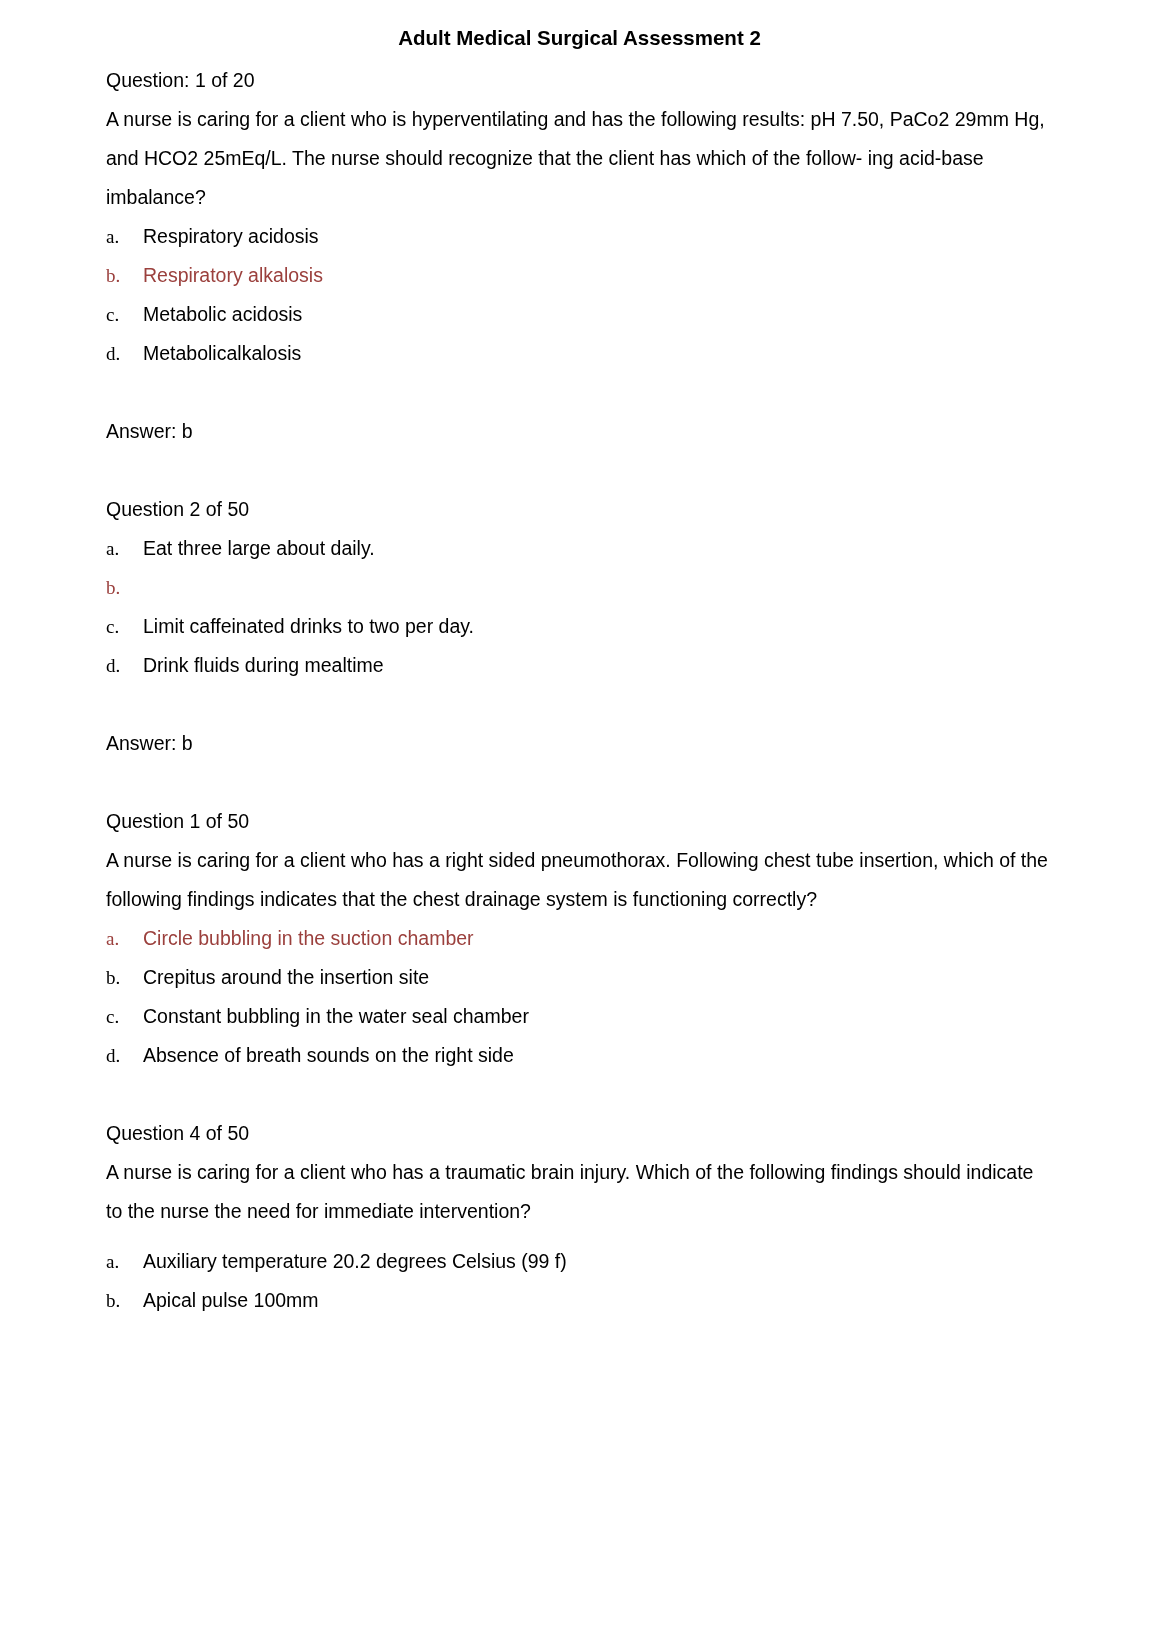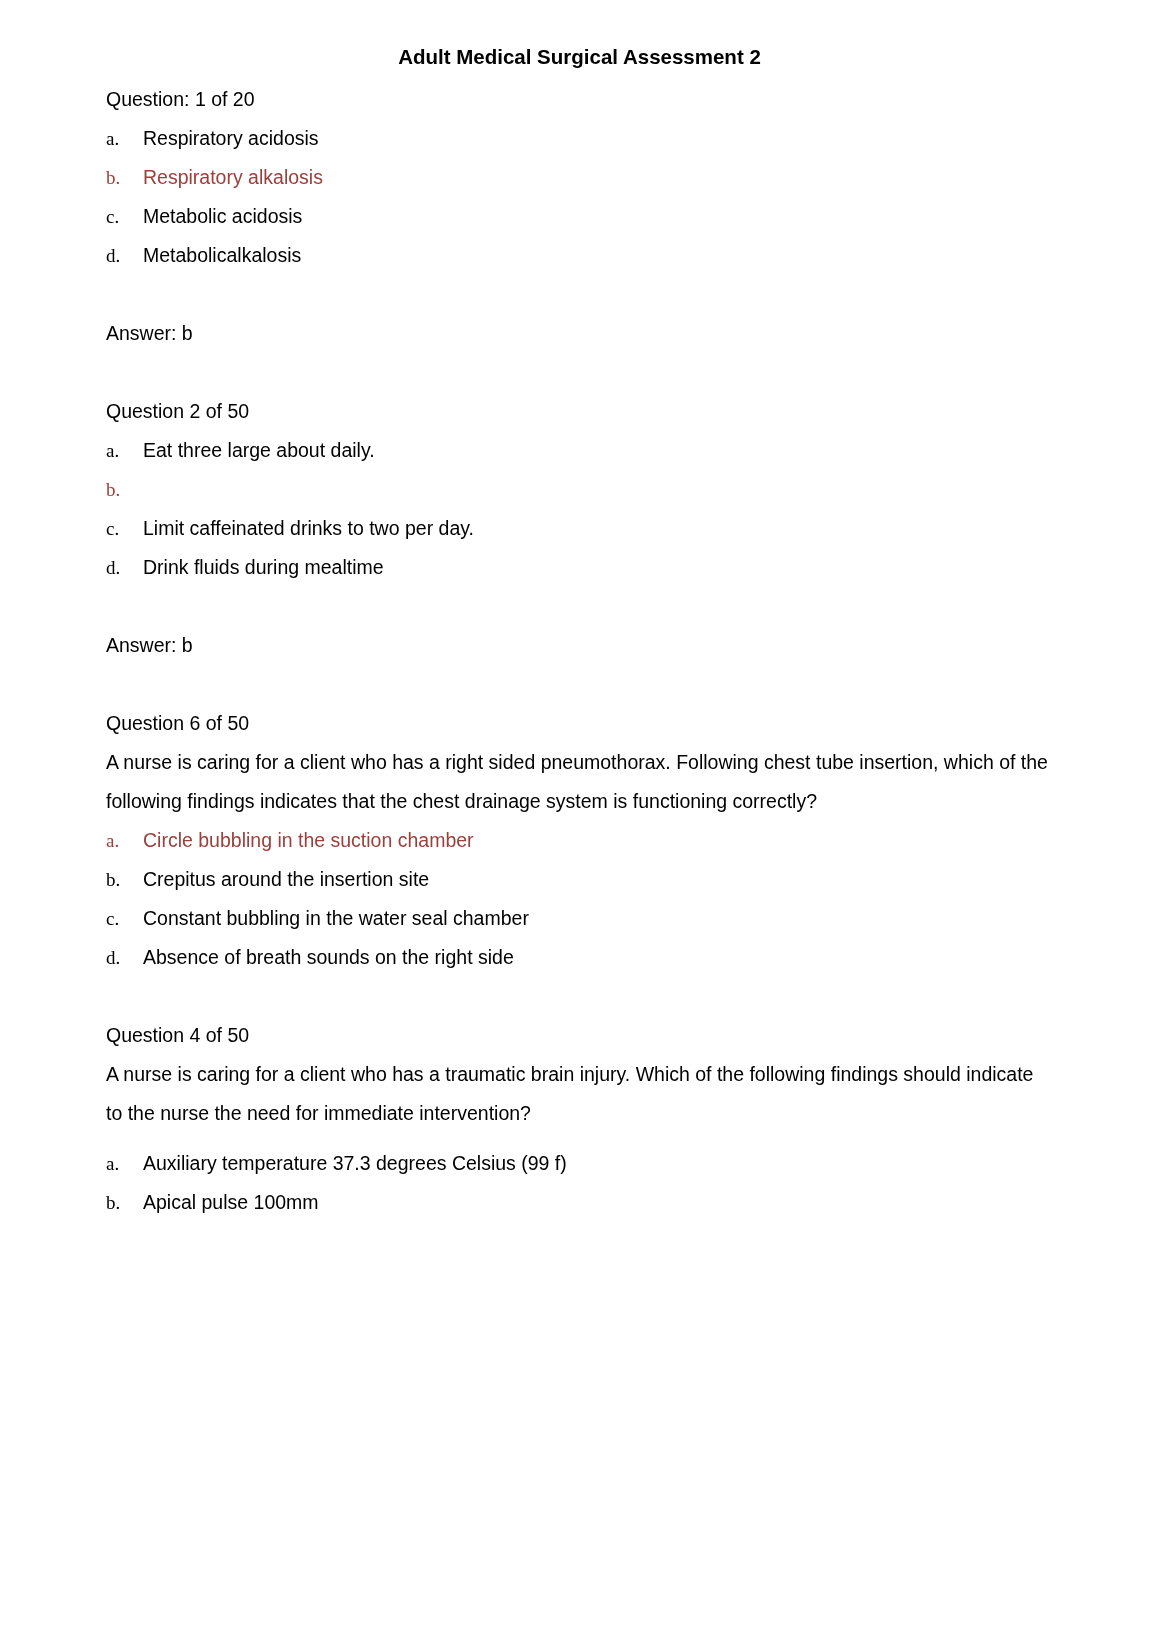--- a/index.html
+++ b/index.html
@@ -7,21 +7,21 @@
     padding: 0;
     background: #ffffff;
   }
   .page {
     position: relative;
     width: 1159px;
     height: 1395px;
     margin: 0 auto;
     background: #ffffff;
     box-sizing: border-box;
-    padding: 44px 106px 0 106px;
+    padding: 25px 106px 0 106px;
     font-family: "Liberation Sans", sans-serif;
     font-size: 19.5px;
     color: #000000;
     overflow: hidden;
   }
   .doc-title {
     margin: 0 0 10px 0;
     font-size: 20.5px;
     font-weight: bold;
     text-align: center;
@@ -62,20 +62,21 @@
   }
 </style>
 </head>
 <body>
 
 <div class="page">
   <h1 class="doc-title">Adult Medical Surgical Assessment 2</h1>
   <div id="questions">
   <section class="question">
     <div class="q-heading">Question: 1 of 20</div>
+    <div class="q-stem">A nurse is caring for a client who is hyperventilating and has the following results: pH 7.50, PaCo2 29mm Hg, and HCO2 25mEq/L. The nurse should recognize that the client has which of the follow- ing acid-base imbalance?</div>
     <div class="options">
   <div class="option">
     <span class="opt-letter">a.</span>
     <span class="opt-text">Respiratory acidosis</span>
   </div>
 
   <div class="option highlighted">
     <span class="opt-letter">b.</span>
     <span class="opt-text">Respiratory alkalosis</span>
   </div>
@@ -112,21 +113,21 @@
 
   <div class="option">
     <span class="opt-letter">d.</span>
     <span class="opt-text">Drink fluids during mealtime</span>
   </div>
 </div>
     <div class="answer-line">Answer: b</div>
   </section>
 
   <section class="question">
-    <div class="q-heading">Question 6 of 50</div>
+    <div class="q-heading">Question 1 of 50</div>
     <div class="q-stem">A nurse is caring for a client who has a right sided pneumothorax. Following chest tube insertion, which of the following findings indicates that the chest drainage system is functioning correctly?</div>
     <div class="options">
   <div class="option highlighted">
     <span class="opt-letter">a.</span>
     <span class="opt-text">Circle bubbling in the suction chamber</span>
   </div>
 
   <div class="option">
     <span class="opt-letter">b.</span>
     <span class="opt-text">Crepitus around the insertion site</span>
@@ -143,21 +144,21 @@
   </div>
 </div>
   </section>
 
   <section class="question">
     <div class="q-heading">Question 4 of 50</div>
     <div class="q-stem">A nurse is caring for a client who has a traumatic brain injury. Which of the following findings should indicate to the nurse the need for immediate intervention?</div>
     <div class="options">
   <div class="option">
     <span class="opt-letter">a.</span>
-    <span class="opt-text">Auxiliary temperature 37.3 degrees Celsius (99 f)</span>
+    <span class="opt-text">Auxiliary temperature 20.2 degrees Celsius (99 f)</span>
   </div>
 
   <div class="option">
     <span class="opt-letter">b.</span>
     <span class="opt-text">Apical pulse 100mm</span>
   </div>
 </div>
 
   </section>
 </div>

